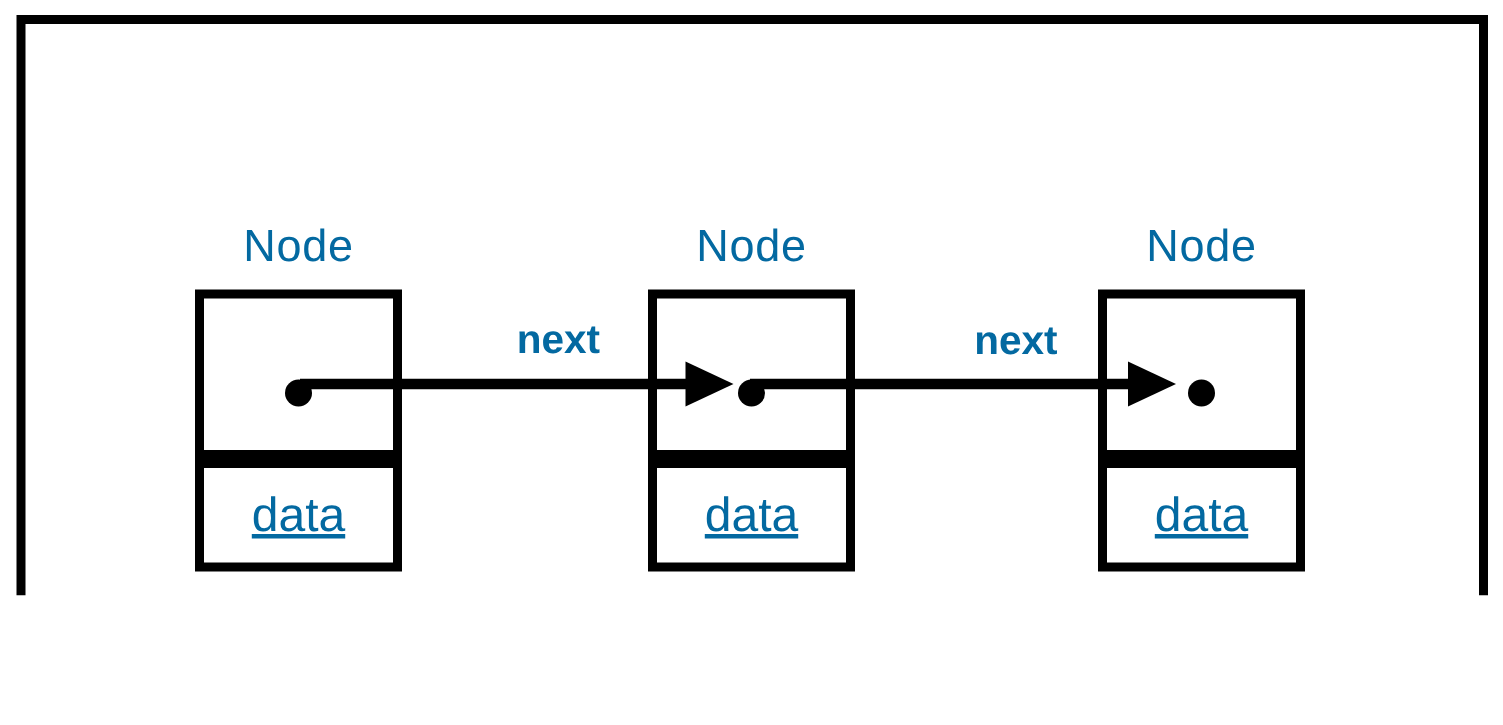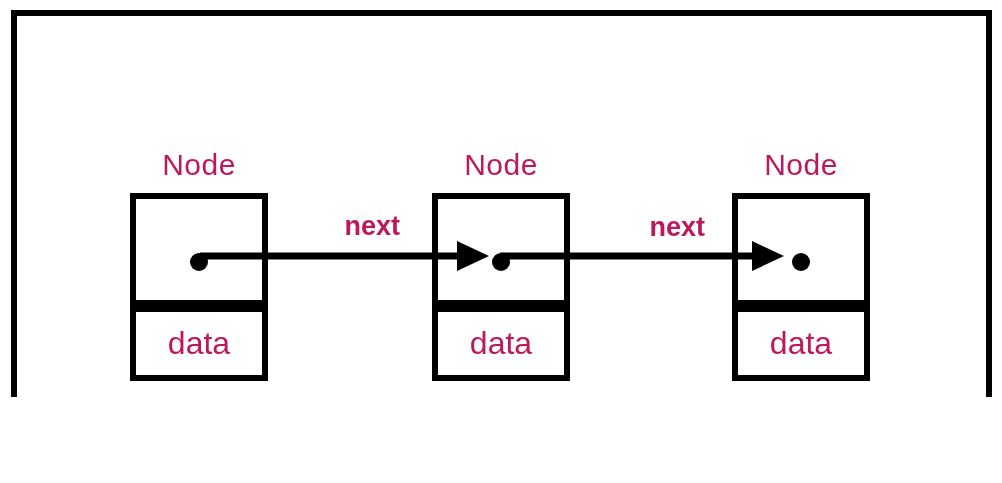--- a/index.html
+++ b/index.html
@@ -2,21 +2,21 @@
 <html><head>
 <meta charset="utf-8">
 <style>
   html, body { margin: 0; padding: 0; background: #ffffff; }
   .canvas {
     position: relative;
     width: 1002px;
     height: 397px;
     background: #ffffff;
     font-family: "Liberation Sans", sans-serif;
-    color: #be185d;
+    color: #0369a1;
     overflow: hidden;
   }
   .frame {
     position: absolute;
     left: 11px;
     top: 10px;
     width: 981px;
     height: 464px;
     border: 6px solid #000000;
     box-sizing: border-box;
@@ -44,20 +44,21 @@
     height: 113px;
     position: relative;
   }
   .data-cell {
     height: 75px;
     display: flex;
     align-items: center;
     justify-content: center;
     font-size: 32px;
     font-weight: 400;
+    text-decoration: underline;
   }
   .dot {
     position: absolute;
     left: 50%;
     top: 54px;
     width: 18px;
     height: 18px;
     margin-left: -9px;
     border-radius: 50%;
     background: #000000;

